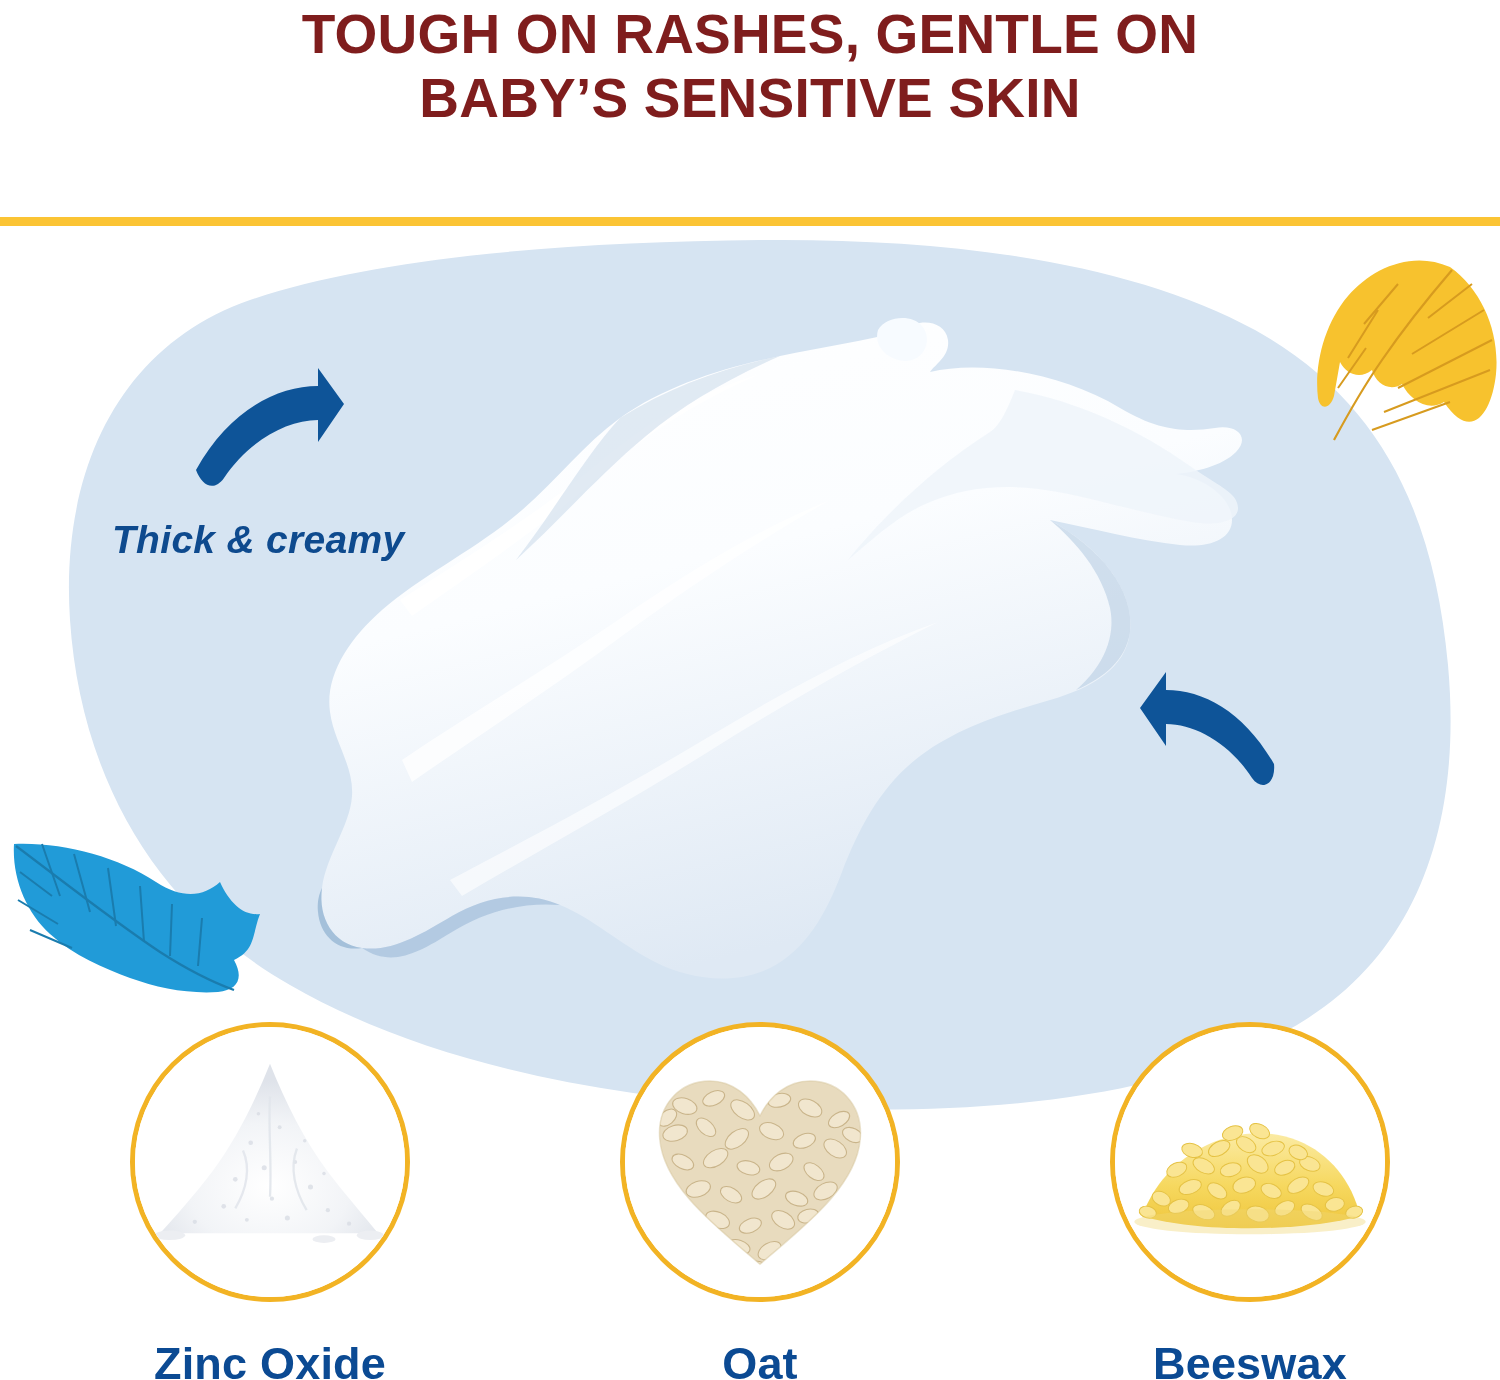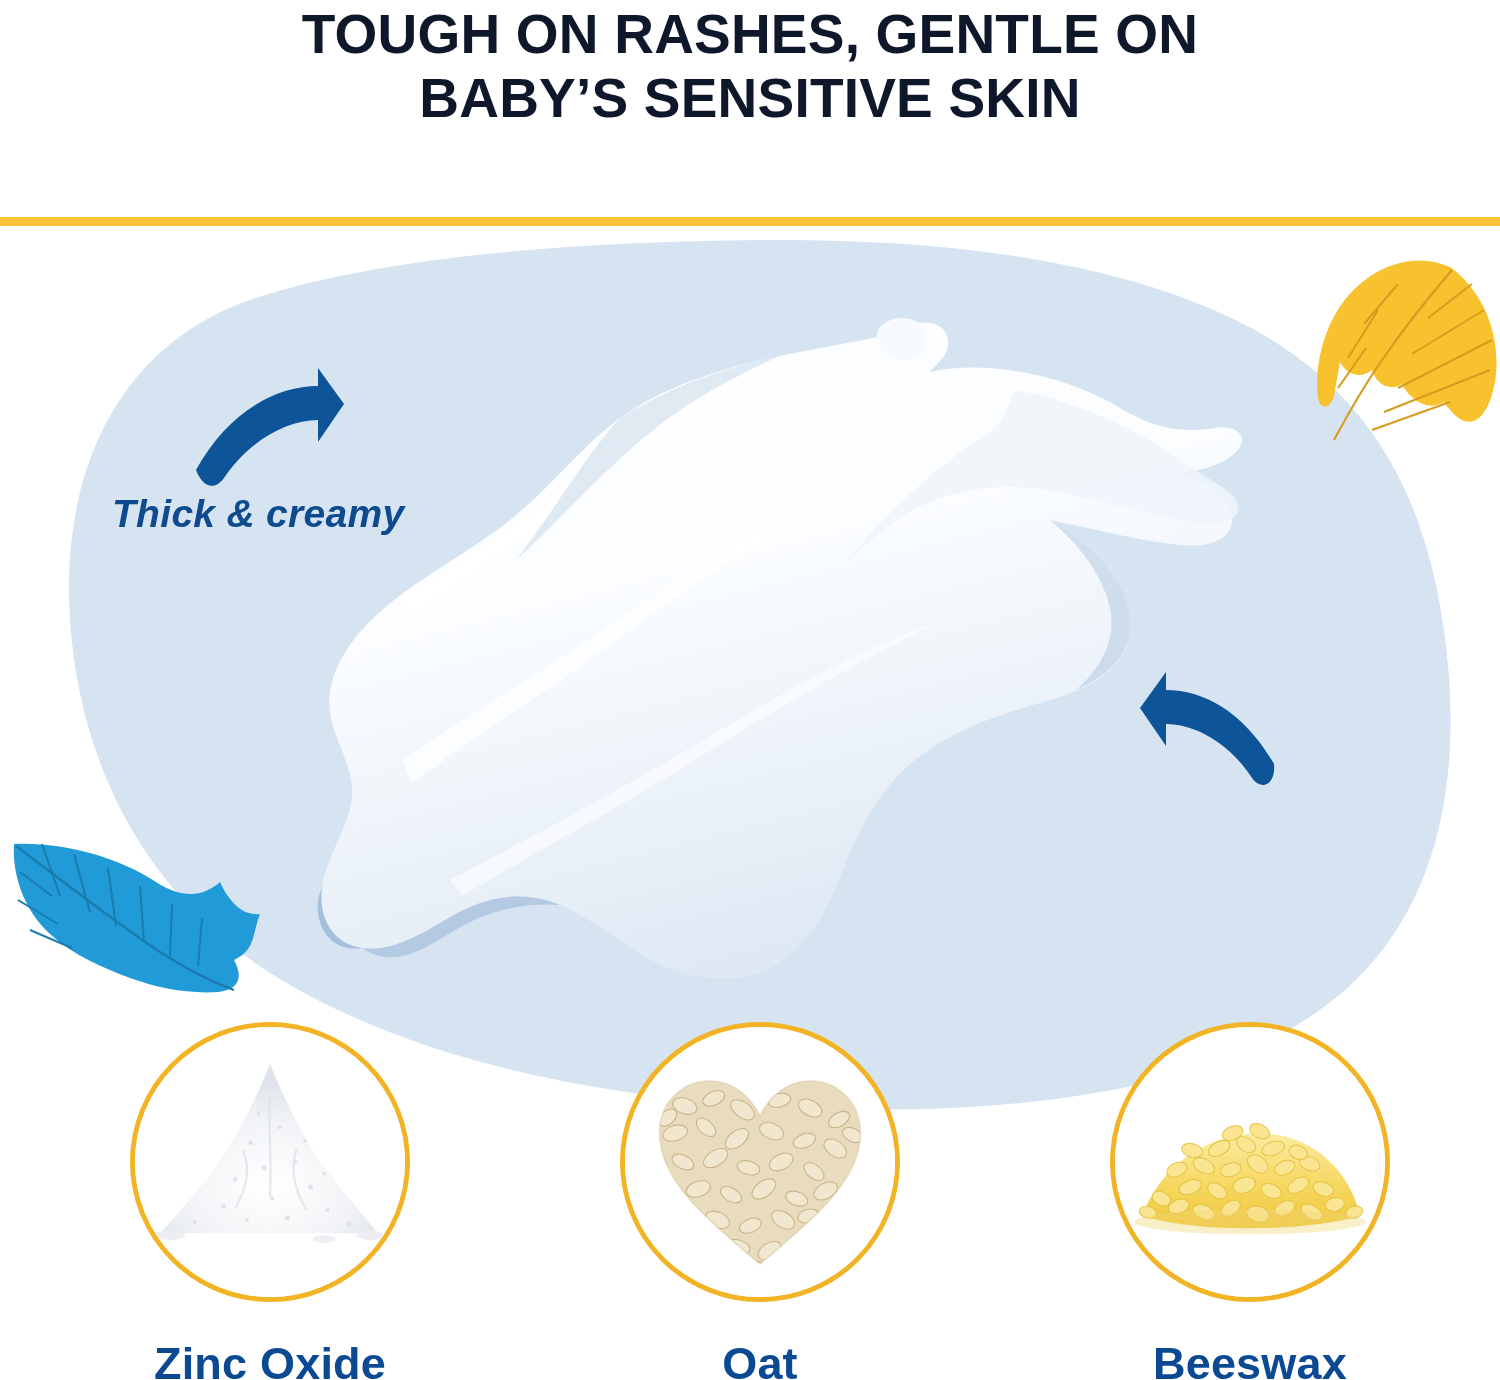--- a/index.html
+++ b/index.html
@@ -9,21 +9,21 @@
     font-family:"Liberation Sans","DejaVu Sans",sans-serif;
     overflow:hidden;
     position:relative;
   }
   #stage{position:absolute;inset:0;width:1500px;height:1380px;overflow:hidden;}
 
   
   .headline{
     position:absolute;left:0;top:2px;width:1500px;
     text-align:center;
-    color:#0f172a;
+    color:#7f1d1d;
     font-weight:700;
     font-size:55px;
     line-height:1.17;
     letter-spacing:0.2px;
     white-space:pre-line;
   }
 
   
   .rule{
     position:absolute;left:0;top:217px;width:1500px;height:9px;
@@ -33,20 +33,21 @@
   
   .layer{position:absolute;left:0;top:0;width:1500px;height:1380px;}
 
   
   .anno{
     position:absolute;
     color:#0E4A8E;
     font-weight:700;
     font-style:italic;
     letter-spacing:0.3px;
+    margin-top:26px;
   }
   .anno-left{left:112px;top:492px;font-size:39px;}
   .anno-right{
     left:1030px;top:785px;font-size:39px;
     width:360px;text-align:center;line-height:1.22;white-space:pre-line;
   }
 
   
   .ing{position:absolute;width:280px;}
   .ing .disc{

